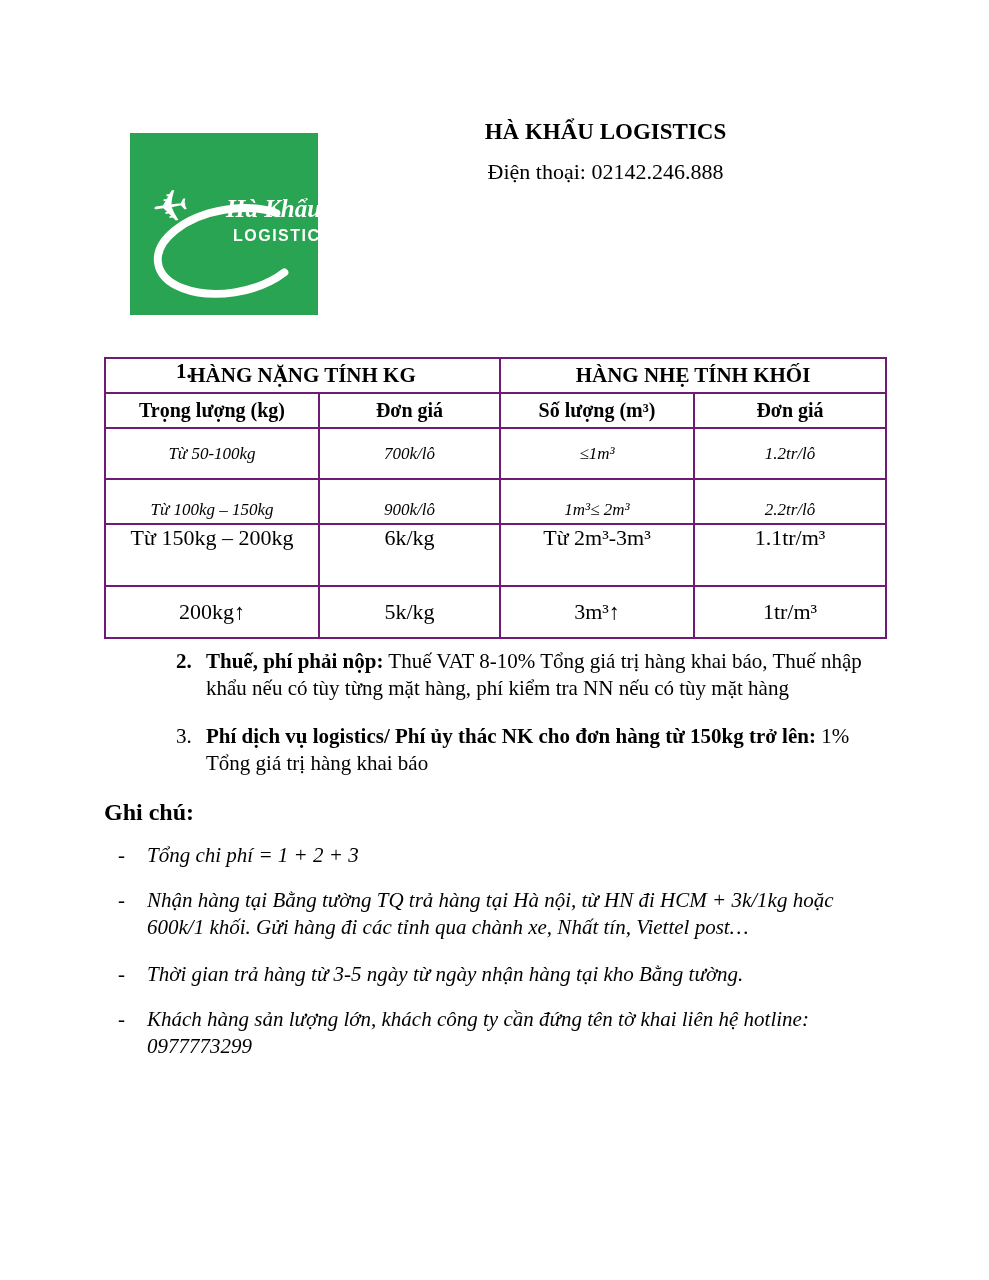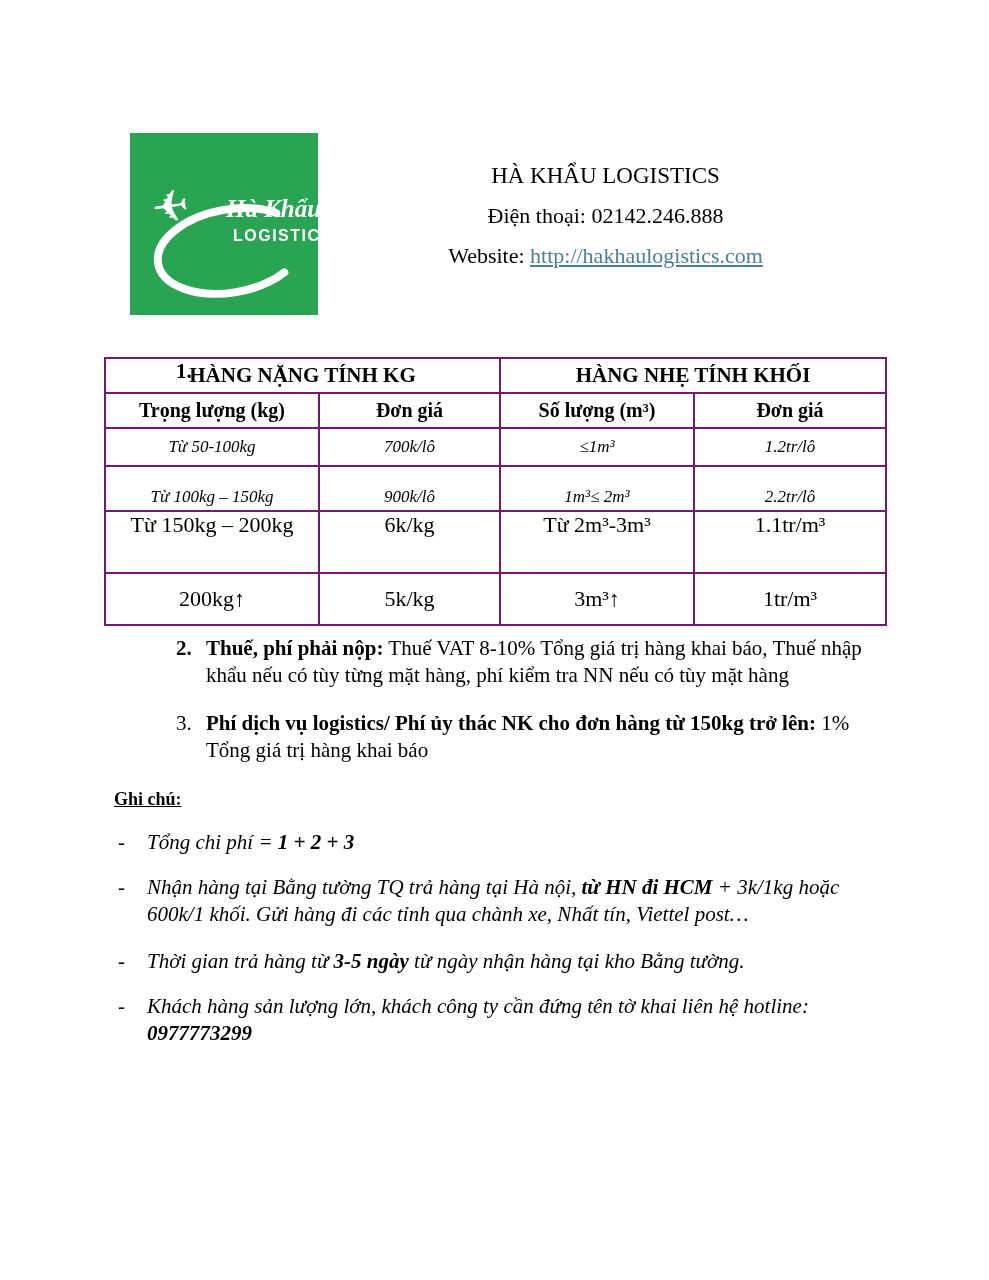--- a/index.html
+++ b/index.html
@@ -26,21 +26,21 @@
     position:absolute; left:96px; top:62px; color:#fff;
     font-style:italic; font-weight:bold; font-size:25px; white-space:nowrap;
   }
   .logo-sub {
     position:absolute; left:103px; top:94px; color:#fff;
     font-family:"Liberation Sans","DejaVu Sans",sans-serif;
     font-weight:bold; font-size:16px; letter-spacing:1.5px; white-space:nowrap;
   }
   .company { flex:1 1 auto; text-align:center; padding-left:8px; }
   .company-name { font-size:28px; font-weight:bold; line-height:40px; }
-  .brand-line  { font-size:23px; font-weight:normal; line-height:40px;margin-top:44px; }
+  .brand-line  { font-size:23px; font-weight:bold; line-height:40px; }
   .addr-line   { font-size:22px; line-height:40px; }
   .addr-line a { text-decoration:underline; }
 
   
   .sec1 {
     margin-top:42px; padding-left:102px; position:relative;
     font-size:21px; font-weight:bold; line-height:28px;
   }
   .sec1 .num { position:absolute; left:72px; }
 
@@ -48,48 +48,48 @@
   table.rates {
     margin-top:17px; border-collapse:collapse; width:781px;
     table-layout:fixed;
   }
   table.rates td {
     border:2px solid #701a75; text-align:center; overflow:hidden;
   }
   .gh td { height:35px; font-weight:bold; font-size:21px; vertical-align:middle; }
   .ch td { height:35px; font-weight:bold; font-size:20px; vertical-align:middle; }
   .r-small td { font-style:italic; font-size:17px; }
-  .r1 td { height:38px; vertical-align:middle; }
+  .r1 td { height:51px; vertical-align:middle; }
   .r2 td { height:45px; vertical-align:top; padding-top:20px; }
   .r-large td { font-size:22px; }
   .r3 td { height:62px; vertical-align:top; }
   .r4 td { height:52px; vertical-align:top; padding-top:12px; }
 
   
   .numitem {
     position:relative; padding-left:102px; padding-right:4px;
     font-size:21px; line-height:27px;
   }
   .numitem .num { position:absolute; left:72px; }
   .numitem.item2 { margin-top:9px; }
   .numitem.item3 { margin-top:21px; }
   .item2 .num { font-weight:bold; }
   .numitem .lbl { font-weight:bold; }
 
   
   .ghichu {
-    margin-top:22px; margin-left:10px;
-    font-size:18px; font-weight:bold; line-height:27px;text-decoration:underline;
+    margin-top:22px; 
+    font-size:24px; font-weight:bold; line-height:27px;
   }
   .note {
     position:relative; padding-left:43px; padding-right:0;
     font-style:italic; font-size:21px; line-height:27px; margin-top:16px;
   }
   .note .dash { position:absolute; left:14px; font-style:italic; }
-  .note .b { font-weight:bold; }
+  .note .b { font-weight:normal; }
   .note.n2 { margin-top:18px; }
   .note.n3 { margin-top:20px; }
   .note.n4 { margin-top:18px; }
 </style>
 </head>
 <body>
 
 <div class="page">
 
   <div class="header">
@@ -97,21 +97,20 @@
       <svg class="logo-swoosh" viewBox="0 0 190 182">
         <path d="M 148 80 A 74 42 -10 1 0 156 140" fill="none" stroke="#ffffff" stroke-width="8" stroke-linecap="round"></path>
       </svg>
       <span class="logo-plane">✈</span>
       <span class="logo-brand">Hà Khẩu</span>
       <span class="logo-sub">LOGISTICS</span>
     </div>
     <div class="company">
       <div class="brand-line">HÀ KHẨU LOGISTICS</div>
       <div class="addr-line">Điện thoại: 02142.246.888</div>
-      <div class="addr-line"><span>Website: </span><a href="#" id="site-link" style="color: rgb(74, 127, 155);">http://hakhaulogistics.com</a></div>
     </div>
   </div>
 
   <div class="sec1">
     <span class="num">1.</span>
   </div>
 
   <table class="rates">
     <colgroup>
         <col style="width:214px">

